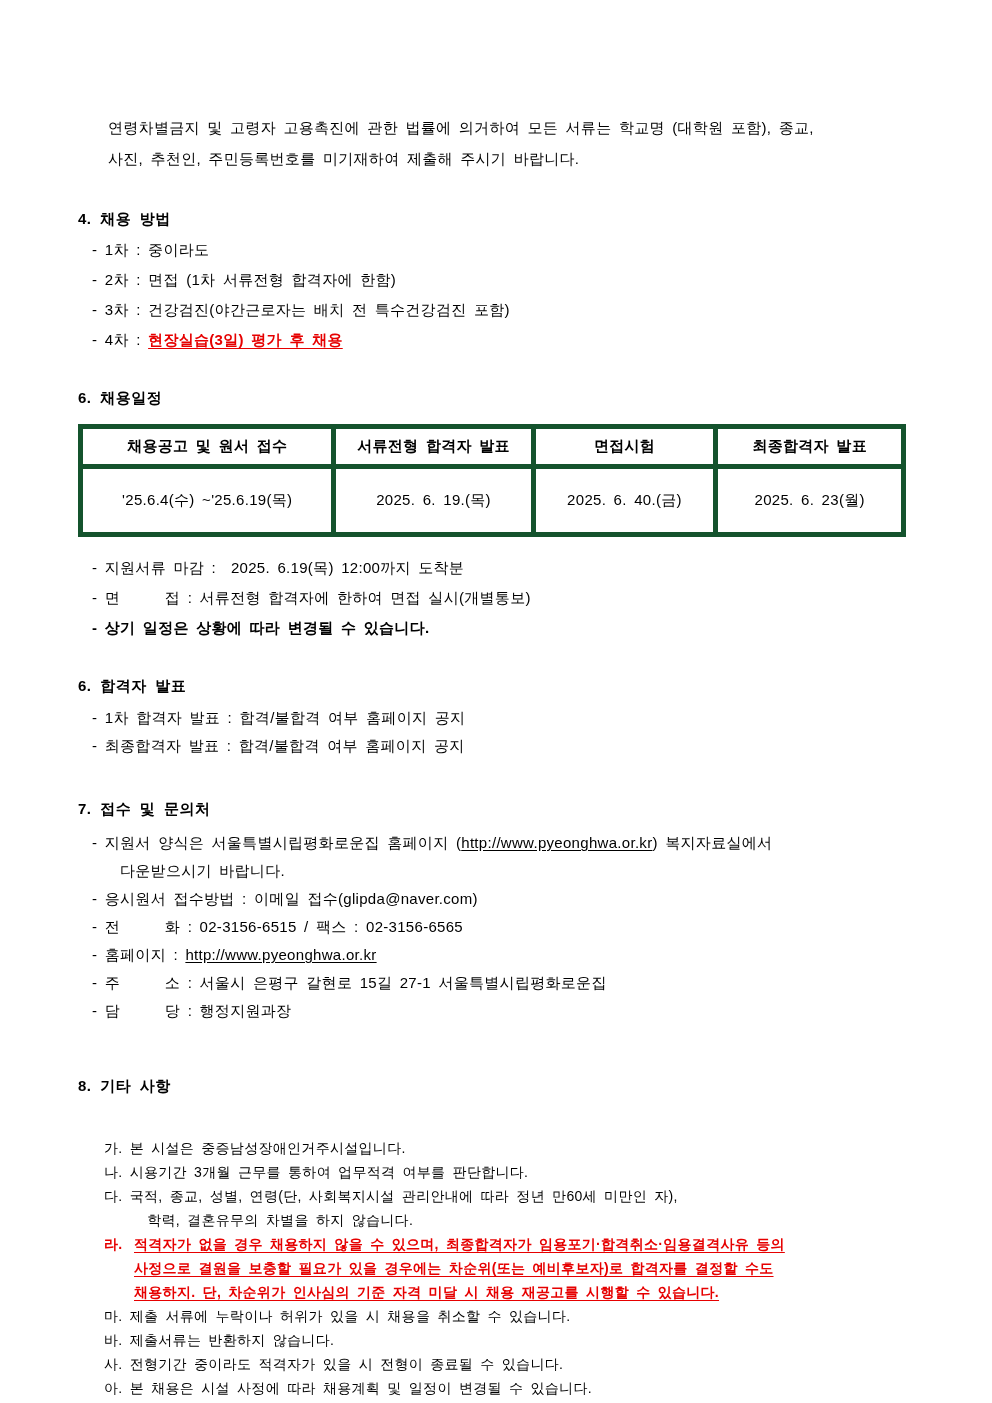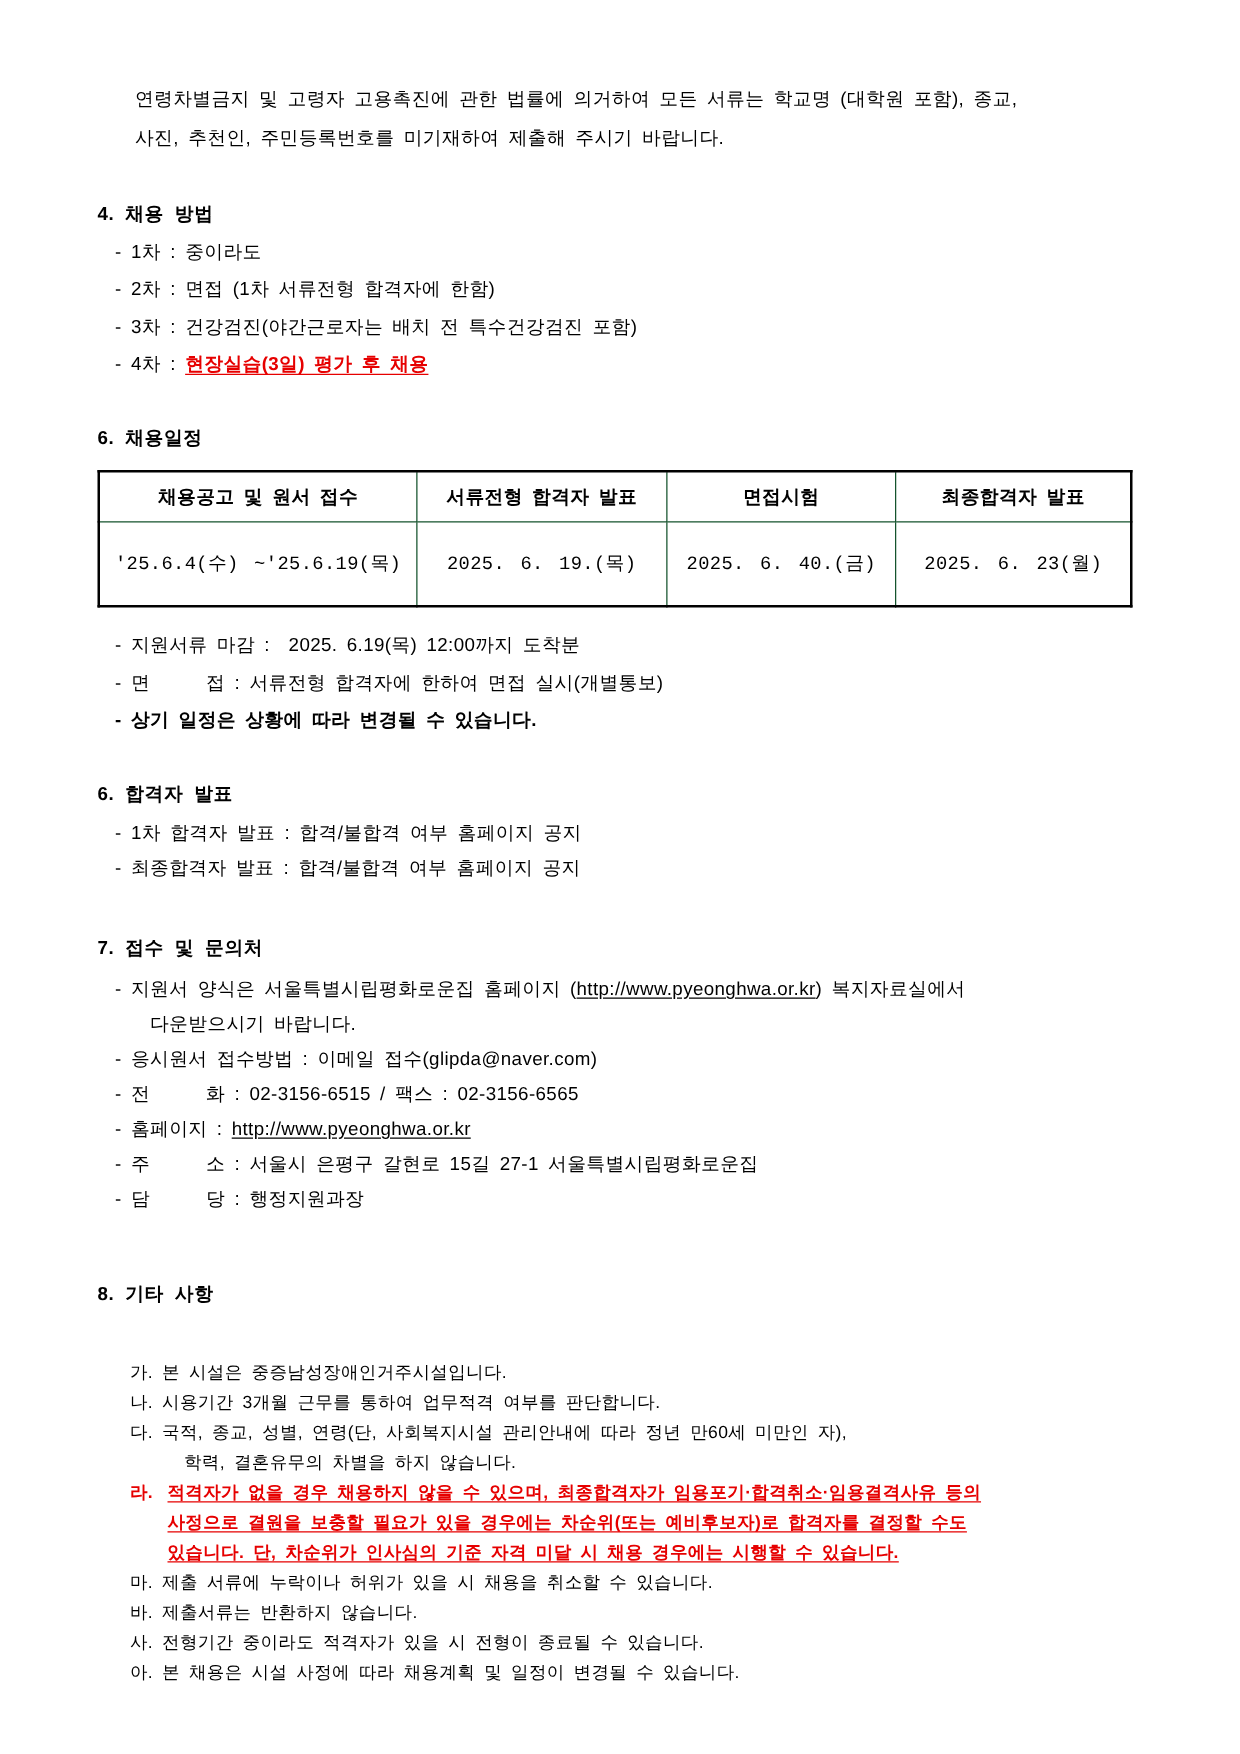--- a/index.html
+++ b/index.html
@@ -7,21 +7,21 @@
   .page {
     position: relative;
     width: 992px;
     height: 1403px;
     background: #ffffff;
     font-family: "Liberation Sans", "DejaVu Sans", sans-serif;
     color: #000000;
     overflow: hidden;
   }
   .content {
-    padding: 64px 80px 0 78px;
+    padding: 112px 80px 0 78px;
   }
   .t { white-space: pre-wrap; word-spacing: 3px; letter-spacing: 0.3px; }
 
   
   .intro { margin-left: 30px; font-size: 15px; line-height: 31px; }
 
   
   .sec-title {
     font-size: 15px;
     font-weight: bold;
@@ -46,29 +46,29 @@
 
   .sec5 { margin-top: 34px; }
   .schedule-table {
     margin-top: 16px;
     width: 828px;
     border-collapse: collapse;
     table-layout: fixed;
     border: 2px solid #000000;
   }
   .schedule-table th, .schedule-table td {
-    border: 1px solid #14532d;
+    border: 5px solid #14532d;
     text-align: center;
     vertical-align: middle;
     font-size: 15px;
     letter-spacing: 0.3px;
     word-spacing: 3px;
   }
   .schedule-table th { height: 40px; font-weight: bold; background: #ffffff; }
-  .schedule-table td { height: 68px; font-weight: normal; font-family: Liberation Mono, monospace; }
+  .schedule-table td { height: 68px; font-weight: normal; }
   .col1 { width: 30.8%; } .col2 { width: 24.2%; } .col3 { width: 22.2%; } .col4 { width: 22.8%; }
   .sec5-notes { margin-top: 16px; margin-left: 14px; }
   .bold { font-weight: bold; }
 
   .sec6 { margin-top: 34px; }
   .sec6 .items { margin-top: 8px; }
 
   .sec7 { margin-top: 40px; }
   .sec7 .items { margin-top: 10px; }
   .wrap-indent { margin-left: 28px; }
@@ -172,21 +172,21 @@
       <div class="sec8-items">
         <div class="t line-24">가. 본 시설은 중증남성장애인거주시설입니다.</div>
         <div class="t line-24">나. 시용기간 3개월 근무를 통하여 업무적격 여부를 판단합니다.</div>
         <div class="t line-24">다. 국적, 종교, 성별, 연령(단, 사회복지시설 관리안내에 따라 정년 만60세 미만인 자),</div>
         <div class="t line-24">      학력, 결혼유무의 차별을 하지 않습니다.</div>
         <div class="red-block">
           <span class="red-label t">라.</span>
           <div class="red-lines">
             <div class="rl t">적격자가 없을 경우 채용하지 않을 수 있으며, 최종합격자가 임용포기·합격취소·임용결격사유 등의</div>
             <div class="rl t">사정으로 결원을 보충할 필요가 있을 경우에는 차순위(또는 예비후보자)로 합격자를 결정할 수도</div>
-            <div class="rl t">있습니다. 단, 차순위가 인사심의 기준 자격 미달 시 채용 경우에는 시행할 수 있습니다.</div>
+            <div class="rl t">채용하지. 단, 차순위가 인사심의 기준 자격 미달 시 채용 재공고를 시행할 수 있습니다.</div>
           </div>
         </div>
         <div class="t line-24">마. 제출 서류에 누락이나 허위가 있을 시 채용을 취소할 수 있습니다.</div>
         <div class="t line-24">바. 제출서류는 반환하지 않습니다.</div>
         <div class="t line-24">사. 전형기간 중이라도 적격자가 있을 시 전형이 종료될 수 있습니다.</div>
         <div class="t line-24">아. 본 채용은 시설 사정에 따라 채용계획 및 일정이 변경될 수 있습니다.</div>
       </div>
     </div>
 
   </div>

